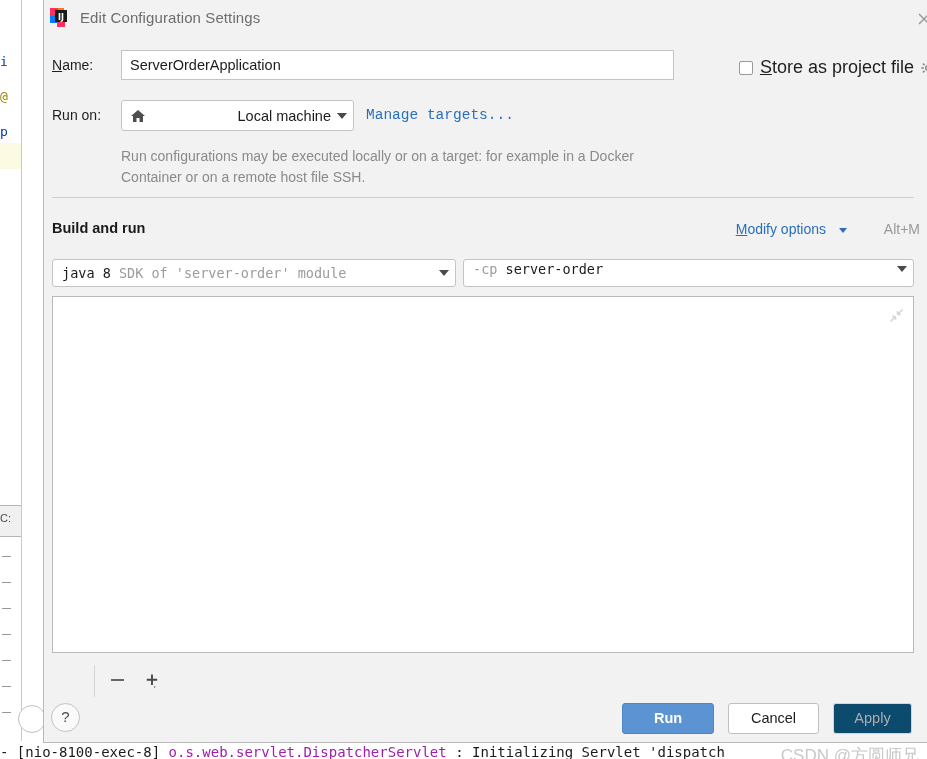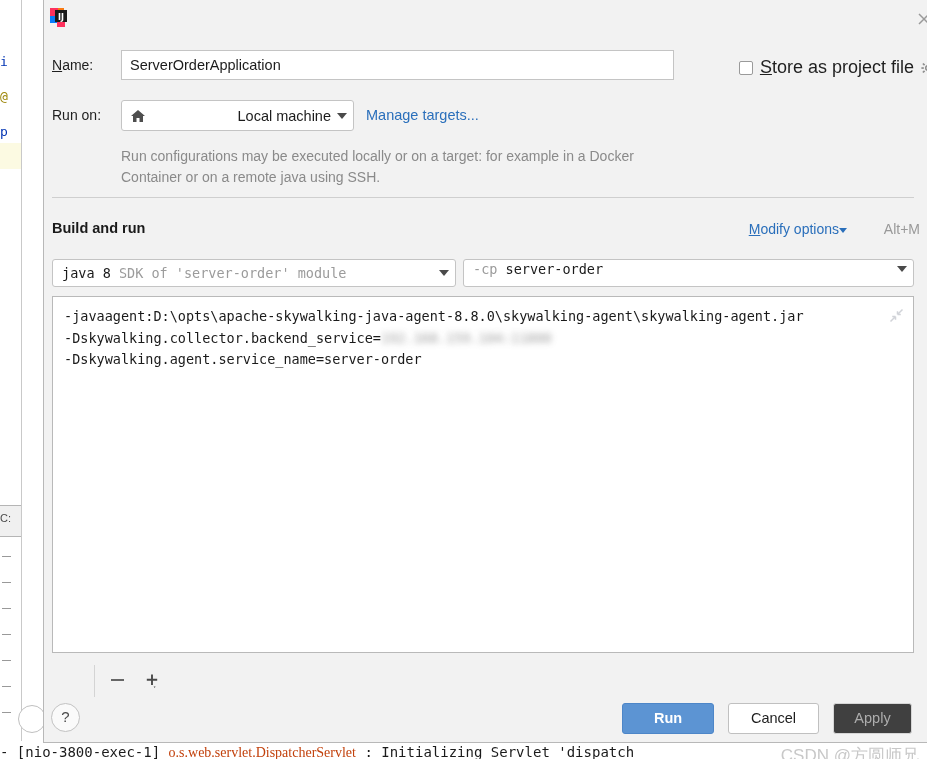--- a/index.html
+++ b/index.html
@@ -133,21 +133,21 @@
     width: 927px;
     height: 18px;
     background: #ffffff;
     font-family: "DejaVu Sans Mono", monospace;
     font-size: 14px;
     white-space: nowrap;
     overflow: hidden;
     color: #1b1b1b;
     line-height: 22px;
   }
-  .bg-bottom-console .cyan { color: #c2410c; font-family: Liberation Serif, serif; }
+  .bg-bottom-console .cyan { color: #a21caf; }
   .bg-circle-btn {
     position: absolute;
     left: 18px;
     bottom: 26px;
     width: 26px;
     height: 26px;
     border: 1px solid #c0c0c0;
     border-radius: 50%;
     background: #fff;
   }
@@ -297,20 +297,21 @@
     flex: none;
     margin-left: 6px;
   }
   .manage-link {
     position: absolute;
     left: 322px;
     top: 107px;
     font-size: 14.5px;
     color: #2a6fbb;
     cursor: pointer;
+    font-family: Liberation Mono, monospace;
   }
 
   
   .hint {
     position: absolute;
     left: 77px;
     top: 146px;
     width: 560px;
     font-size: 14px;
     line-height: 21px;
@@ -338,21 +339,21 @@
   }
   .modify-link {
     position: absolute;
     right: 100px;
     top: 221px;
     font-size: 14px;
     color: #2a6fbb;
     cursor: pointer;
     display: flex;
     align-items: center;
-    gap: 0;
+    gap: 13px;
   }
   .modify-link .lbl u { text-decoration: underline; }
   .chev {
     width: 0;
     height: 0;
     border-left: 4px solid transparent;
     border-right: 4px solid transparent;
     border-top: 5px solid #2a6fbb;
     position: relative;
     top: 1px;
@@ -519,21 +520,21 @@
     top: 703px;
     width: 91px;
     background: #ffffff;
     border: 1px solid #c0c0c0;
     color: #1d1d1d;
   }
   .btn-apply {
     left: 789px;
     top: 703px;
     width: 79px;
-    background: #404040;
+    background: #0c4a6e;
     border: 1px solid #d6d6d6;
     color: #adadad;
   }
 
   
   .dlg-scroll-track {
     position: absolute;
     right: 1px;
     top: 186px;
     width: 13px;
@@ -603,36 +604,37 @@
       <div class="bg-right-tick" style="top:600px;"></div>
       <div class="bg-right-tick" style="top:625px;"></div>
       <div class="bg-right-text">
         <span>0</span>
         <span>n</span>
         <span>r</span>
         <span>tch</span>
       </div>
     </div>
 
-    <div class="bg-bottom-console"><span>- [nio-3800-exec-1] </span><span class="cyan">o.s.web.servlet.DispatcherServlet</span><span>        : Initializing Servlet 'dispatch</span></div>
+    <div class="bg-bottom-console"><span>- [nio-8100-exec-8] </span><span class="cyan">o.s.web.servlet.DispatcherServlet</span><span>        : Initializing Servlet 'dispatch</span></div>
   </div>
 
   <div id="dialog">
 
     <div class="titlebar">
       <span class="ij-logo">
         <svg width="22" height="22" viewBox="0 0 22 22">
           <rect x="1" y="1" width="8" height="8" fill="#fe315d"></rect>
           <rect x="9" y="1" width="6" height="6" fill="#f97a12"></rect>
           <rect x="1" y="9" width="7" height="7" fill="#087cfa"></rect>
           <rect x="8" y="12" width="8" height="8" fill="#fe315d"></rect>
           <rect x="6" y="3" width="12" height="12" fill="#1a1a1a"></rect>
           <text x="12" y="12.5" font-family="DejaVu Sans, sans-serif" font-size="8" font-weight="bold" fill="#ffffff" text-anchor="middle">IJ</text>
         </svg>
       </span>
+      <span class="dialog-title">Edit Configuration Settings</span>
       <span class="close-btn">
         <svg width="26" height="26" viewBox="0 0 26 26">
           <path d="M8 8 L18 18 M18 8 L8 18" stroke="#9a9a9a" stroke-width="1.5" fill="none"></path>
         </svg>
       </span>
     </div>
 
     <div class="name-label"><u>N</u><span>ame:</span></div>
     <input class="name-input" type="text" value="ServerOrderApplication" style="">
 
@@ -662,21 +664,21 @@
       <span class="home-icon">
         <svg width="16" height="16" viewBox="0 0 16 16">
           <path d="M8 2 L15 8 L13 8 L13 14 L9.5 14 L9.5 10 L6.5 10 L6.5 14 L3 14 L3 8 L1 8 Z" fill="#4e4e4e"></path>
         </svg>
       </span>
       <span class="combo-text">Local machine</span>
       <span class="caret"></span>
     </div>
     <div class="manage-link">Manage targets...</div>
 
-    <div class="hint">Run configurations may be executed locally or on a target: for example in a Docker Container or on a remote java using SSH.</div>
+    <div class="hint">Run configurations may be executed locally or on a target: for example in a Docker Container or on a remote host file SSH.</div>
 
     <div class="divider"></div>
 
     <div class="section-title">Build and run</div>
     <div class="modify-link">
       <span class="lbl"><u>M</u><span>odify options</span></span>
       <span class="chev"></span>
     </div>
     <div class="alt-m">Alt+M</div>
 
@@ -684,23 +686,20 @@
       <span class="combo-flex mono"><span class="mono-strong">java 8</span><span class="mono-gray"> SDK of 'server-order' module</span></span>
       <span class="caret"></span>
     </div>
 
     <div class="cp-combo">
       <span class="combo-flex mono"><span class="mono-gray">-cp</span><span class="mono-dark"> server-order</span></span>
       <span class="caret"></span>
     </div>
 
     <div class="vm-area">
-      <div class="vm-text"><span>-javaagent:D:\opts\apache-skywalking-java-agent-8.8.0\skywalking-agent\skywalking-agent.jar</span>
-<span>-Dskywalking.collector.backend_service=</span><span class="redacted">192.168.159.104:11800</span>
-<span>-Dskywalking.agent.service_name=server-order</span></div>
       <span class="expand-icon">
         <svg width="15" height="15" viewBox="0 0 15 15">
           <path d="M13.5 1.5 L8.5 6.5 M8.5 6.5 L8.5 3.2 M8.5 6.5 L11.8 6.5" stroke="#9aa0ab" stroke-width="1.5" fill="none"></path>
           <path d="M1.5 13.5 L6.5 8.5 M6.5 8.5 L6.5 11.8 M6.5 8.5 L3.2 8.5" stroke="#9aa0ab" stroke-width="1.5" fill="none"></path>
         </svg>
       </span>
     </div>
 
     <div class="pm-strip">
       <span class="pm-minus"></span>

